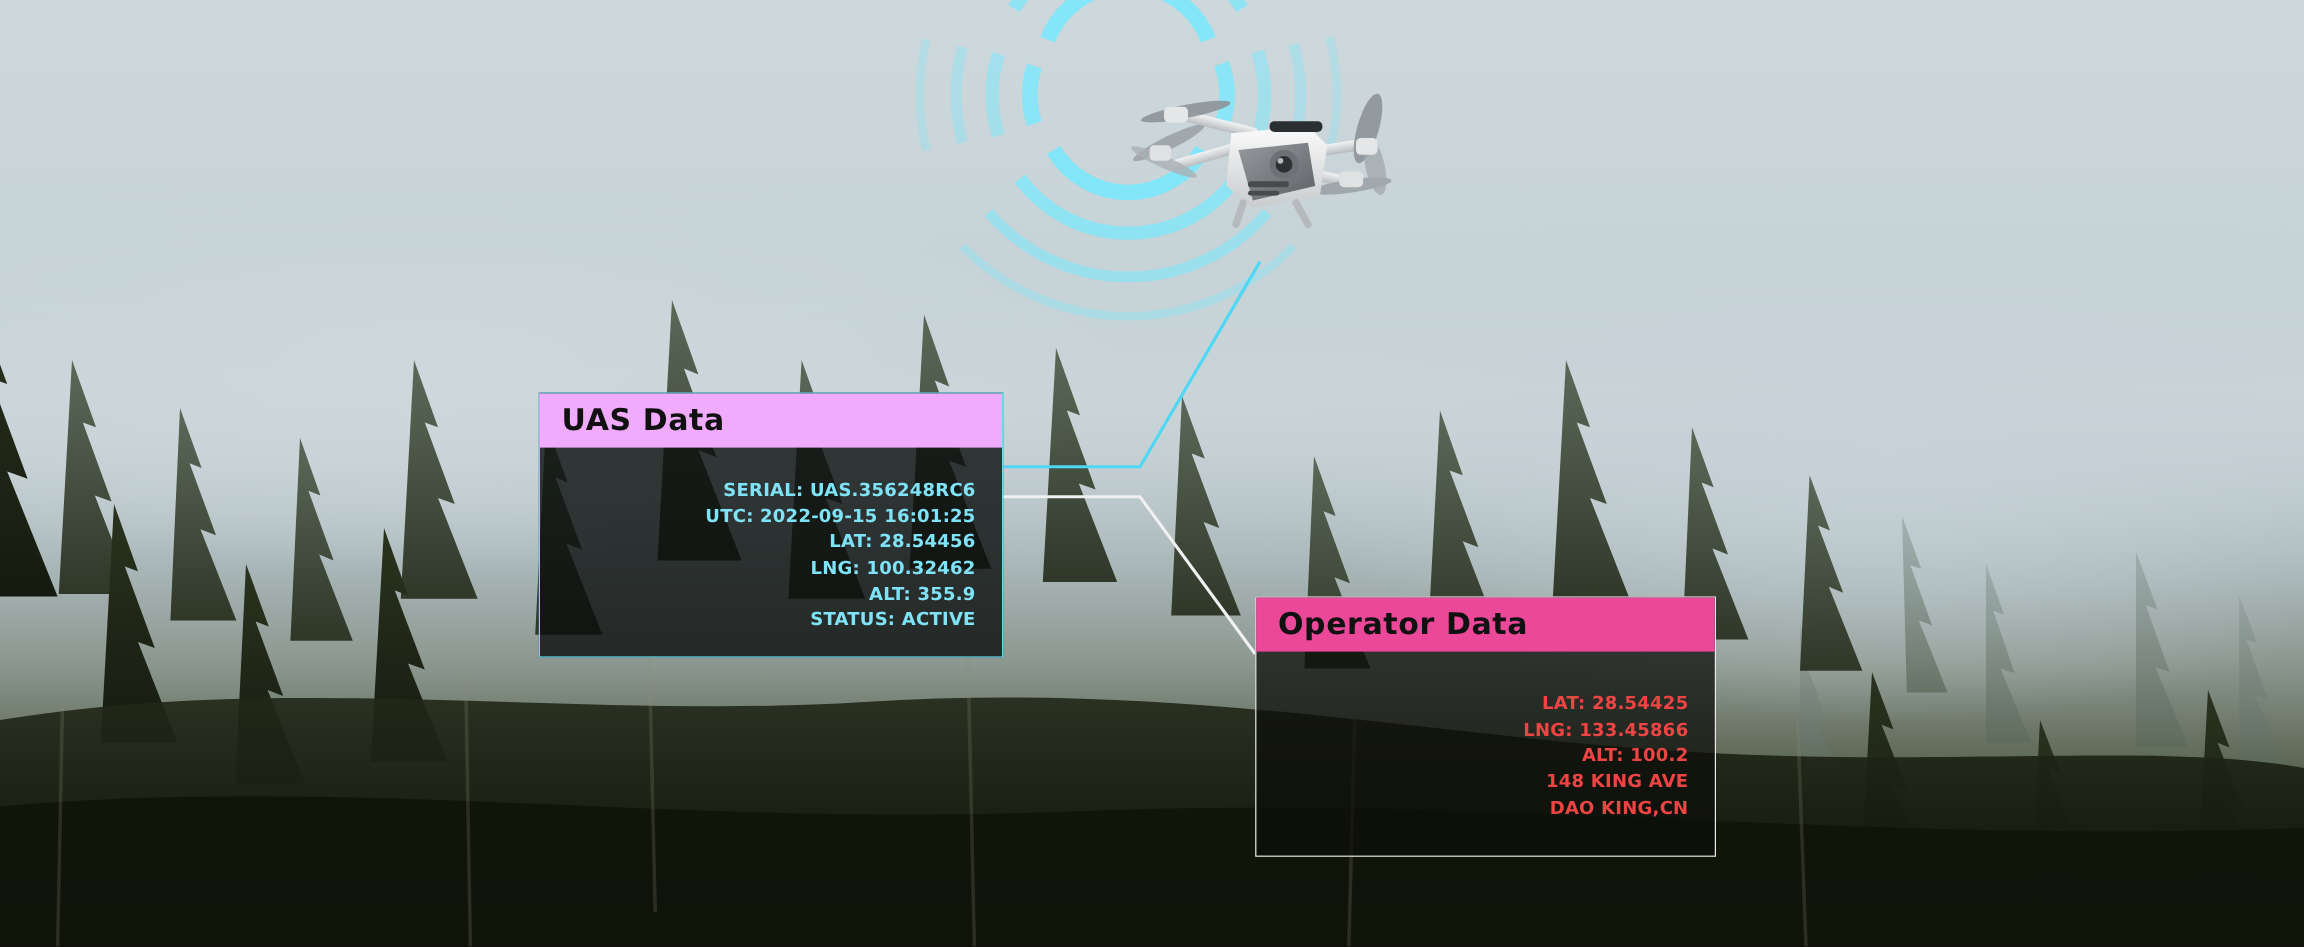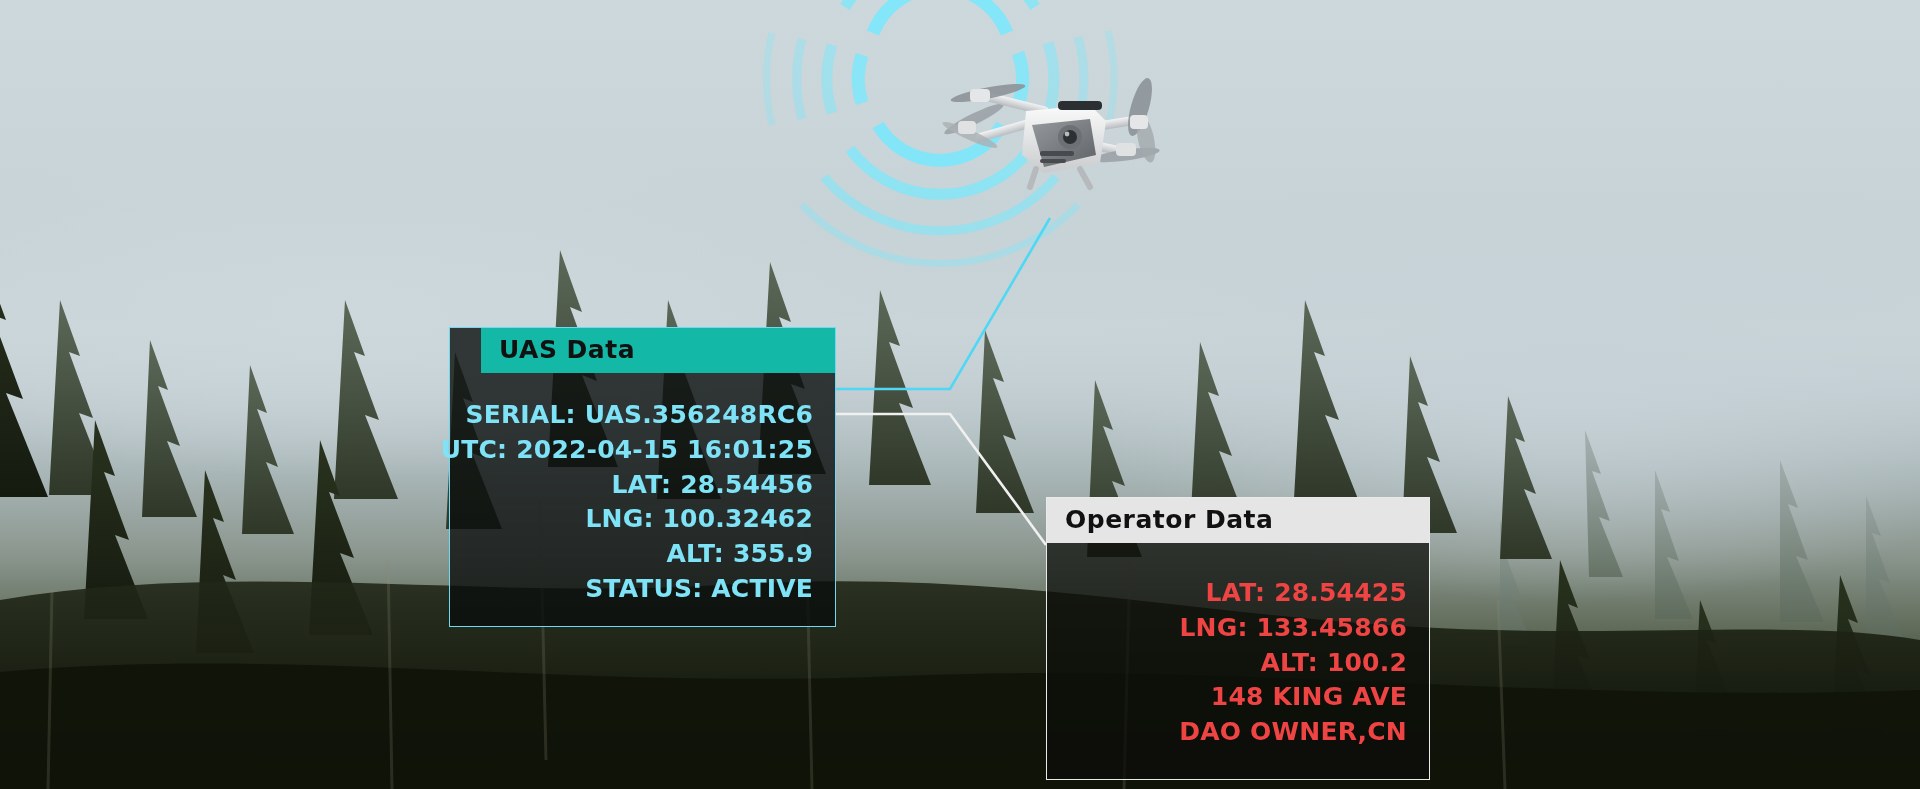--- a/index.html
+++ b/index.html
@@ -41,32 +41,32 @@
   .panel{position:absolute;z-index:8;}
   .panel .hdr{
     font-size:25px;font-weight:700;letter-spacing:.5px;
     padding:9px 18px 11px;color:#111;line-height:1;
   }
   .panel .body{
     padding:26px 22px 20px 0;
   }
   .rows{display:flex;flex-direction:column;gap:2px;align-items:flex-end;}
   .row{
-    font-size:25px;font-weight:700;line-height:1.31;white-space:pre;
+    font-size:15px;font-weight:700;line-height:1.31;white-space:pre;
     text-align:right;letter-spacing:.2px;
   }
 
   .uas{left:449px;top:327px;width:385px;
        border:1.5px solid #6fd9ef;background:rgba(10,14,12,.80);}
-  .uas .hdr{background:#14b8a6;margin-left:31px;}
+  .uas .hdr{background:#f0abfc;}
   .uas .body{color:#7fe3f7;}
 
   .oper{left:1046px;top:497px;width:382px;
         border:1.5px solid #eaeaea;background:rgba(12,14,10,.74);}
-  .oper .hdr{background:#e5e5e5;}
+  .oper .hdr{background:#ec4899;}
   .oper .body{color:#ef4444;padding-top:34px;padding-bottom:30px;}
 </style>
 </head>
 <body>
 
 <div id="stage">
 
   <div class="bg">
     <div class="sky"></div>
     <div class="fogBand"></div>
@@ -223,35 +223,35 @@
     <polyline points="834,389 950,389 1050,218" fill="none" stroke="#4fd8f5" stroke-width="2.6"></polyline>
 
     <polyline points="834,414 950,414 1046,545" fill="none" stroke="#f0f0f0" stroke-width="2.6"></polyline>
   </svg>
 
   <div class="panel uas">
     <div class="hdr">UAS Data</div>
     <div class="body">
       <div class="rows">
         <div class="row">SERIAL: UAS.356248RC6</div>
-        <div class="row">UTC: 2022-04-15 16:01:25</div>
+        <div class="row">UTC: 2022-09-15 16:01:25</div>
         <div class="row">LAT: 28.54456</div>
         <div class="row">LNG: 100.32462</div>
         <div class="row">ALT: 355.9</div>
         <div class="row">STATUS: ACTIVE</div>
       </div>
     </div>
   </div>
 
   <div class="panel oper">
     <div class="hdr">Operator Data</div>
     <div class="body">
       <div class="rows">
         <div class="row">LAT: 28.54425</div>
         <div class="row">LNG: 133.45866</div>
         <div class="row">ALT: 100.2</div>
         <div class="row">148 KING AVE</div>
-        <div class="row">DAO OWNER,CN</div>
+        <div class="row">DAO KING,CN</div>
       </div>
     </div>
   </div>
 
 </div>
 
 </body></html>

